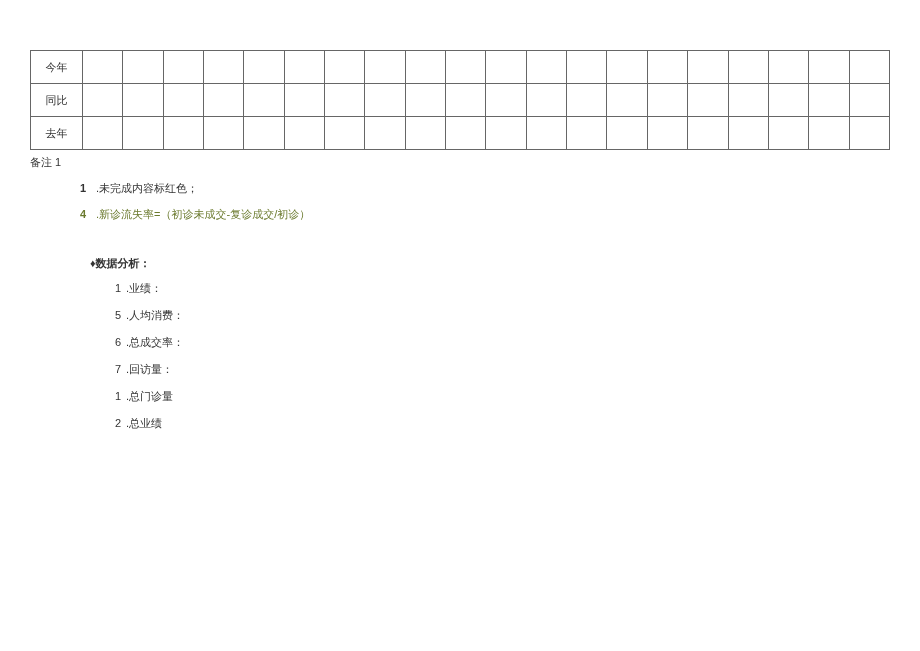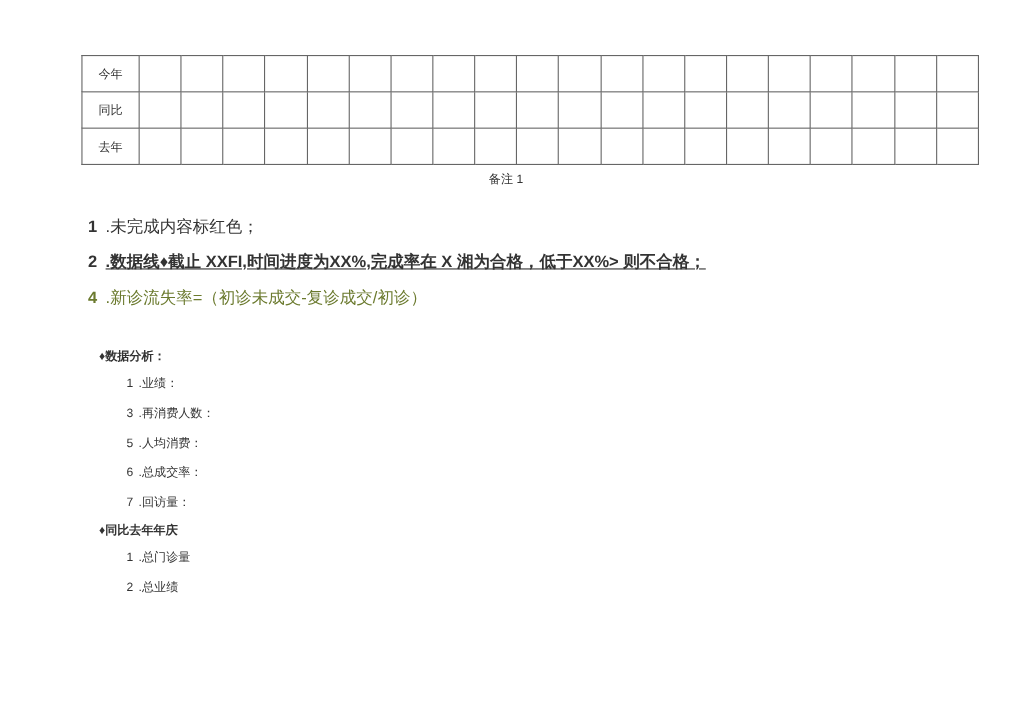--- a/index.html
+++ b/index.html
@@ -10,21 +10,20 @@
     body {
       font-family: "Microsoft YaHei", "SimSun", sans-serif;
       font-size: 12px;
       color: #333;
       background: #fff;
       padding: 0;
       width: 920px;
     }
     .table-wrapper {
       padding: 50px 30px 0 30px;
-      margin-left: 44px;
     }
     table {
       border-collapse: collapse;
       width: 100%;
       table-layout: fixed;
     }
     td {
       border: 1px solid #666;
       height: 33px;
       text-align: center;
@@ -33,26 +32,25 @@
     }
     td.row-label {
       width: 52px;
     }
     .notes {
       padding: 5px 30px 0 30px;
     }
     .notes-title {
       font-size: 11px;
       color: #333;
-      margin-bottom: 21px;
-      text-align: center;
+      margin-bottom: 6px;
     }
     .note-item {
       padding: 4px 0 4px 50px;
-      font-size: 15px;
+      font-size: 11px;
       line-height: 1.6;
     }
     .note-num {
       display: inline-block;
       width: 16px;
       text-align: left;
     }
     .note-1 { color: #333; }
     .note-2 { color: #333; }
     .note-2 .underline { text-decoration: underline; }
@@ -153,32 +151,29 @@
           <td></td>
         </tr>
       </tbody>
   </table>
 </div>
 
 <div class="notes">
   <div class="notes-title">备注 1</div>
   <div>
       <div class="note-item note-1"><span class="note-num bold">1</span><span>.未完成内容标红色；</span></div>
-      <div class="note-item note-2"><span class="note-num bold">2</span><span class="underline bold">.数据线♦截止 XXFI,时间进度为XX%,完成率在 X 湘为合格，低于XX%&gt; 则不合格；</span></div>
       <div class="note-item note-4"><span class="note-num bold">4</span><span>.新诊流失率=（初诊未成交-复诊成交/初诊）</span></div>
     </div>
 </div>
 
 <div class="analysis">
   <div class="analysis-header">♦数据分析：</div>
   <div>
       <div class="analysis-item"><span class="analysis-num">1</span><span>.业绩：</span></div>
-      <div class="analysis-item"><span class="analysis-num">3</span><span>.再消费人数：</span></div>
       <div class="analysis-item"><span class="analysis-num">5</span><span>.人均消费：</span></div>
       <div class="analysis-item"><span class="analysis-num">6</span><span>.总成交率：</span></div>
       <div class="analysis-item"><span class="analysis-num">7</span><span>.回访量：</span></div>
     </div>
-  <div class="analysis-header">♦同比去年年庆</div>
   <div>
       <div class="analysis-item"><span class="analysis-num">1</span><span>.总门诊量</span></div>
       <div class="analysis-item"><span class="analysis-num">2</span><span>.总业绩</span></div>
     </div>
 </div>
 
 </body></html>

